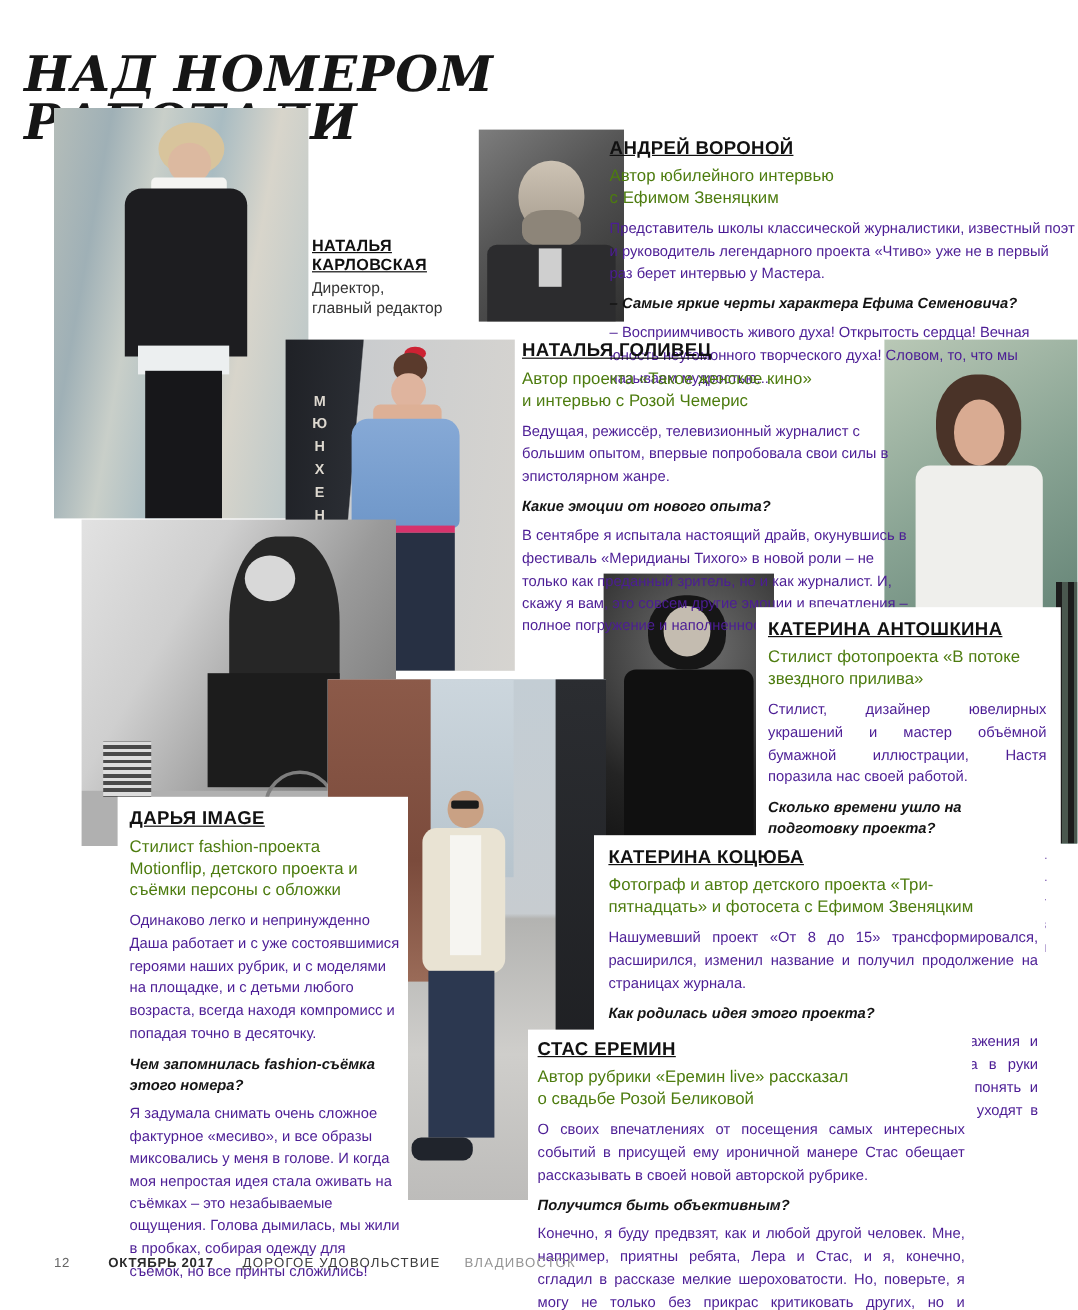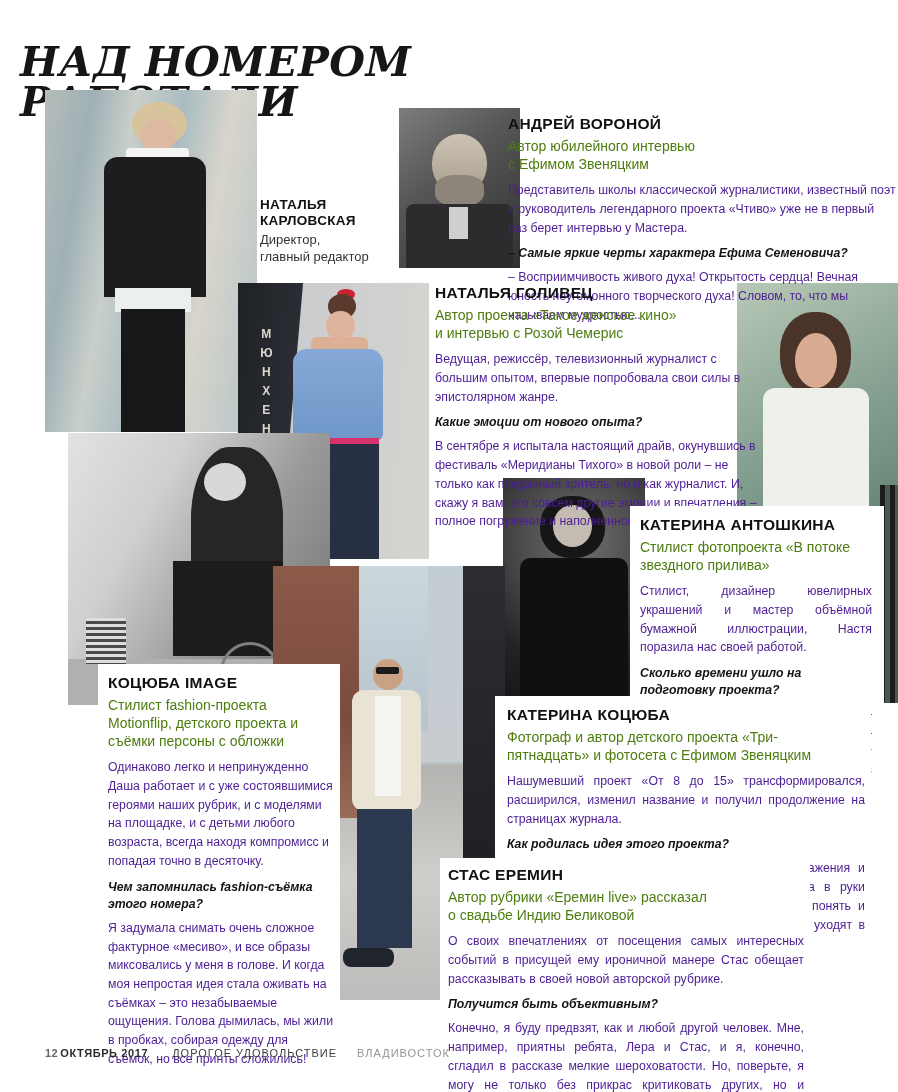--- a/index.html
+++ b/index.html
@@ -91,21 +91,21 @@
   #ph-stas .shades{left:44.5%;top:23.2%;width:10%;height:1.8%;background:#1b1b1b;border-radius:2px;}
   #ph-stas .cardigan{left:34%;top:28.5%;width:30%;height:28%;background:#e9e3d3;border-radius:12px;}
   #ph-stas .tee{left:44%;top:30%;width:11%;height:23%;background:#f6f5f1;}
   #ph-stas .pants{left:36%;top:56%;width:24%;height:32%;background:#2c3850;}
   #ph-stas .shoe{left:30%;top:88%;width:22%;height:4.5%;background:#20242c;border-radius:8px;}
 
   
   .person{position:absolute;z-index:2;color:#161616;}
   .person .name{
     margin:0 0 4px 0;font-size:15.5px;font-weight:bold;letter-spacing:0.3px;
-    line-height:1.15;white-space:pre-line;color:#111;
+    line-height:1.15;white-space:pre-line;color:#111;text-decoration:underline;
   }
   .person .subtitle{
     margin:0 0 8px 0;font-size:14px;line-height:1.3;color:#4d7c0f;white-space:pre-line;
   }
   .person .body, .person .answer{
     margin:0 0 8px 0;font-size:12.3px;line-height:1.52;color:#4c1d95;
   }
   .person .question{
     margin:0 0 6px 0;font-size:12.3px;font-weight:bold;line-height:1.4;color:#141414;font-style:italic;
   }
@@ -121,21 +121,21 @@
   #p-anastasia{left:630px;top:506px;width:232px;background:#fff;padding:10px 12px 10px 10px;}
   #p-darya{left:98px;top:664px;width:226px;background:#fff;padding:10px 6px 12px 10px;}
   #p-katerina{left:495px;top:696px;width:358px;background:#fff;padding:10px 6px 8px 12px;}
   #p-stas{left:440px;top:858px;width:356px;background:#fff;padding:8px 6px 8px 8px;}
 
   
   .footer{
     position:absolute;left:45px;top:1047px;z-index:3;
     font-size:11px;color:#333;display:flex;align-items:baseline;
   }
-  .footer .pagenum{color:#666;margin-right:2px;letter-spacing:0.5px;font-weight:bold;}
+  .footer .pagenum{color:#666;margin-right:32px;letter-spacing:0.5px;}
   .footer .issue{font-weight:bold;color:#2b2b2b;margin-right:24px;letter-spacing:0.6px;}
   .footer .magazine{color:#3c3c3c;margin-right:20px;letter-spacing:1px;}
   .footer .city{color:#949494;letter-spacing:1px;}
 </style>
 </head>
 <body>
 
 <div class="page">
 
   <h1 class="page-title"><span>НАД НОМЕРОМ</span><br>
@@ -235,42 +235,42 @@
   <section class="person justify" id="p-anastasia">
     <h2 class="name">КАТЕРИНА АНТОШКИНА</h2>
     <p class="subtitle">Стилист фотопроекта «В потоке
 звездного прилива»</p>
     <p class="body">Стилист, дизайнер ювелирных украшений и мастер объёмной бумажной иллюстрации, Настя поразила нас своей работой.</p>
     <p class="question">Сколько времени ушло на подготовку проекта?</p>
     <p class="answer">Для обдумывания концепции – несколько дней, на подготовку макета – два полных дня. Композиция состоит более чем из 1000 деталей, каждую из которых нужно было вырезать и приклеить вручную.</p>
   </section>
 
   <section class="person" id="p-darya">
-    <h2 class="name">КОЦЮБА IMAGE</h2>
+    <h2 class="name">ДАРЬЯ IMAGE</h2>
     <p class="subtitle">Стилист fashion-проекта
 Motionflip, детского проекта и
 съёмки персоны с обложки</p>
     <p class="body">Одинаково легко и непринужденно Даша работает и с уже состоявшимися героями наших рубрик, и с моделями на площадке, и с детьми любого возраста, всегда находя компромисс и попадая точно в десяточку.</p>
     <p class="question">Чем запомнилась fashion-съёмка этого номера?</p>
     <p class="answer">Я задумала снимать очень сложное фактурное «месиво», и все образы миксовались у меня в голове. И когда моя непростая идея стала оживать на съёмках – это незабываемые ощущения. Голова дымилась, мы жили в пробках, собирая одежду для съёмок, но все принты сложились!</p>
   </section>
 
   <section class="person justify" id="p-katerina">
     <h2 class="name">КАТЕРИНА КОЦЮБА</h2>
     <p class="subtitle">Фотограф и автор детского проекта «Три-
 пятнадцать» и фотосета с Ефимом Звеняцким</p>
     <p class="body">Нашумевший проект «От 8 до 15» трансформировался, расширился, изменил название и получил продолжение на страницах журнала.</p>
     <p class="question">Как родилась идея этого проекта?</p>
     <p class="answer">Почти всем нам в детстве не хватало самовыражения и трудно было достучаться до взрослых. Я взяла в руки фотоаппарат, присела на корточки и попыталась понять и увидеть личность ребенка. А корни этого проекта уходят в Индию... Но об этом – в следующем номере!</p>
   </section>
 
   <section class="person justify" id="p-stas">
     <h2 class="name">СТАС ЕРЕМИН</h2>
     <p class="subtitle">Автор рубрики «Еремин live» рассказал
-о свадьбе Индию Беликовой</p>
+о свадьбе Розой Беликовой</p>
     <p class="body">О своих впечатлениях от посещения самых интересных событий в присущей ему ироничной манере Стас обещает рассказывать в своей новой авторской рубрике.</p>
     <p class="question">Получится быть объективным?</p>
     <p class="answer">Конечно, я буду предвзят, как и любой другой человек. Мне, например, приятны ребята, Лера и Стас, и я, конечно, сгладил в рассказе мелкие шероховатости. Но, поверьте, я могу не только без прикрас критиковать других, но и признавать их заслуги.</p>
   </section>
 
   <div class="footer">
     <span class="pagenum">12</span>
     <span class="issue">ОКТЯБРЬ 2017</span>
     <span class="magazine">ДОРОГОЕ УДОВОЛЬСТВИЕ</span>
     <span class="city">ВЛАДИВОСТОК</span>

